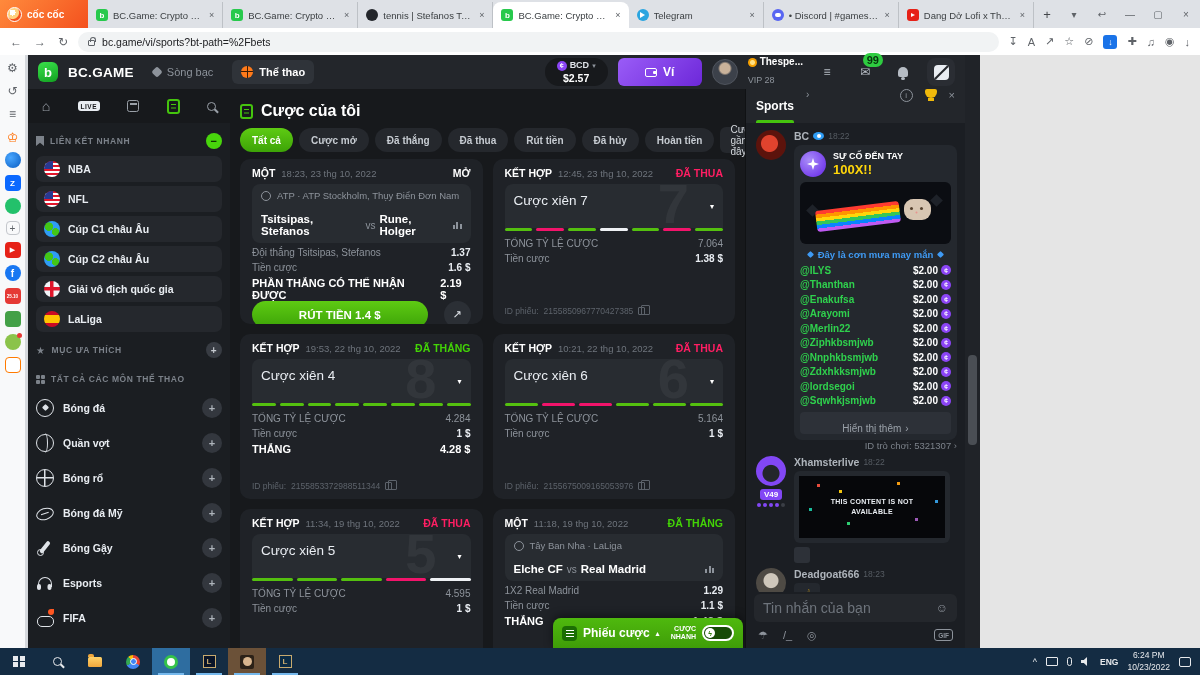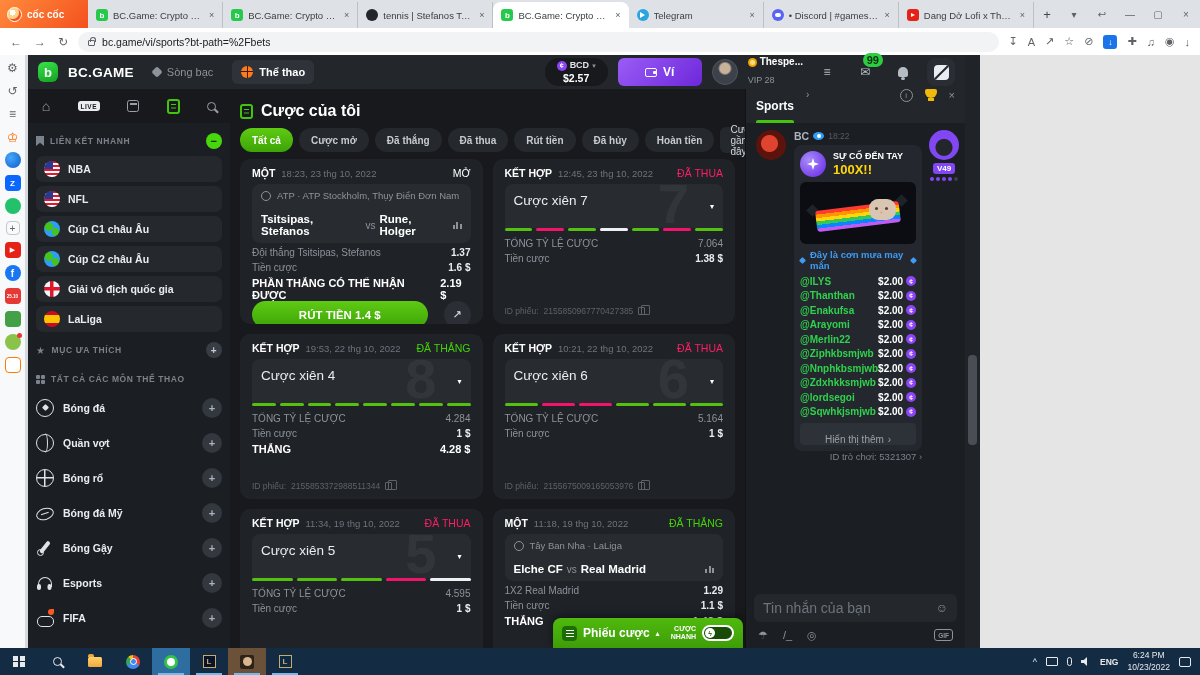--- a/index.html
+++ b/index.html
@@ -142,21 +142,21 @@
 .mtitle{display:flex;align-items:center;gap:8px;height:28px;color:#fff;font-size:16px;font-weight:bold;flex:none}
 .filters{display:flex;gap:6px;align-items:center;height:30px;flex:none}
 .pill{height:24px;padding:0 12px;border-radius:12px;background:#25282d;color:#c6cbd1;font-size:10px;font-weight:bold;display:flex;align-items:center;white-space:nowrap}
 .pill.active{background:linear-gradient(180deg,#5ecb13,#3da307);color:#fff}
 .sort{margin-left:auto;width:172px;height:26px;border-radius:6px;background:#25282d;display:flex;align-items:center;padding:0 10px;font-size:10px;color:#d4d8dd}
 .cards{display:grid;grid-template-columns:1fr 1fr;gap:10px;grid-auto-rows:165px;margin-top:4px;flex:none}
 .card{background:#1f2227;border-radius:10px;padding:8px 12px;display:flex;flex-direction:column;overflow:hidden;position:relative}
 .chead{display:flex;align-items:baseline;gap:6px;font-size:10.5px;flex:none}
 .ckind{color:#fff;font-weight:bold}
 .ctime{color:#6e747c;font-size:9.5px;flex:1}
-.status{font-weight:normal;font-size:10.5px}
+.status{font-weight:bold;font-size:10.5px}
 .status.open{color:#fff}.status.win{color:#43d406}.status.lose{color:#ff1e63}
 .ebox{background:#282c31;border-radius:8px;margin-top:5px;padding:6px 9px;flex:none}
 .league{display:flex;gap:6px;align-items:center;font-size:9.5px;color:#8d939b}
 .mini-ball{width:10px;height:10px;border:1.2px solid #8d939b;border-radius:50%;flex:none}
 .teams{margin-top:12px;font-size:11.5px;font-weight:bold;color:#fff;display:flex;gap:4px;align-items:center}
 .vs{color:#8d939b;font-weight:normal;font-size:10px}
 .bars{margin-left:auto;display:flex;gap:1.5px;align-items:flex-end}
 .bars i{width:2px;background:#8d939b;display:block}
 .bars i:nth-child(1){height:4px}.bars i:nth-child(2){height:7px}.bars i:nth-child(3){height:5px}
 .cbox{background:#282c31;border-radius:8px 8px 0 0;margin-top:5px;padding:7px 9px;height:44px;position:relative;flex:none}
@@ -188,21 +188,21 @@
 
 .chat{width:220px;background:#1b1e23;display:flex;flex-direction:column;border-left:1px solid #101214;flex:none}
 .chead2{height:34px;background:#23262b;display:flex;gap:12px;padding:0 10px;flex:none}
 .chat-title{color:#fff;font-weight:bold;font-size:12px;position:relative;height:100%;display:flex;align-items:center}
 .chat-title::after{content:"";position:absolute;bottom:0;left:0;right:0;height:3px;background:#45c40e;border-radius:2px 2px 0 0}
 .chev{color:#8d939b;font-size:10px}
 .info-i{width:13px;height:13px;border:1px solid #8d939b;border-radius:50%;color:#8d939b;font-size:8px;display:flex;align-items:center;justify-content:center}
 .trophy{width:12px;height:9px;background:#f0b90b;border-radius:2px 2px 6px 6px;position:relative}
 .trophy::after{content:"";position:absolute;left:3px;bottom:-3px;width:6px;height:3px;background:#f0b90b}
 .cx{color:#8d939b;font-size:11px}
-.cbody{flex:1;padding:7px 8px;overflow:hidden;display:flex;flex-direction:row;gap:5px}
+.cbody{flex:1;padding:7px 8px;overflow:hidden;display:flex;flex-direction:column;gap:5px}
 .msg{display:flex;gap:6px}
 .avcol{width:34px;flex:none;display:flex;flex-direction:column;align-items:center;gap:3px}
 .av{width:30px;height:30px;border-radius:50%;flex:none}
 .av-bc{background:radial-gradient(circle at 45% 45%,#e0432e 0 8px,#5c130c 9px)}
 .av-xh{background:radial-gradient(circle at 50% 58%,#23262b 0 8px,#8247f5 9px)}
 .av-dg{background:radial-gradient(circle at 50% 42%,#cfc7bb 0 7px,#4e4a44 8px)}
 .vbadge{font-size:8px;font-weight:bold;color:#fff;border-radius:3px;padding:1px 4px}
 .v49{background:#8247f5}
 .dots{display:flex;gap:2px}
 .dots i{width:4px;height:4px;border-radius:50%;background:#3a3e45}

